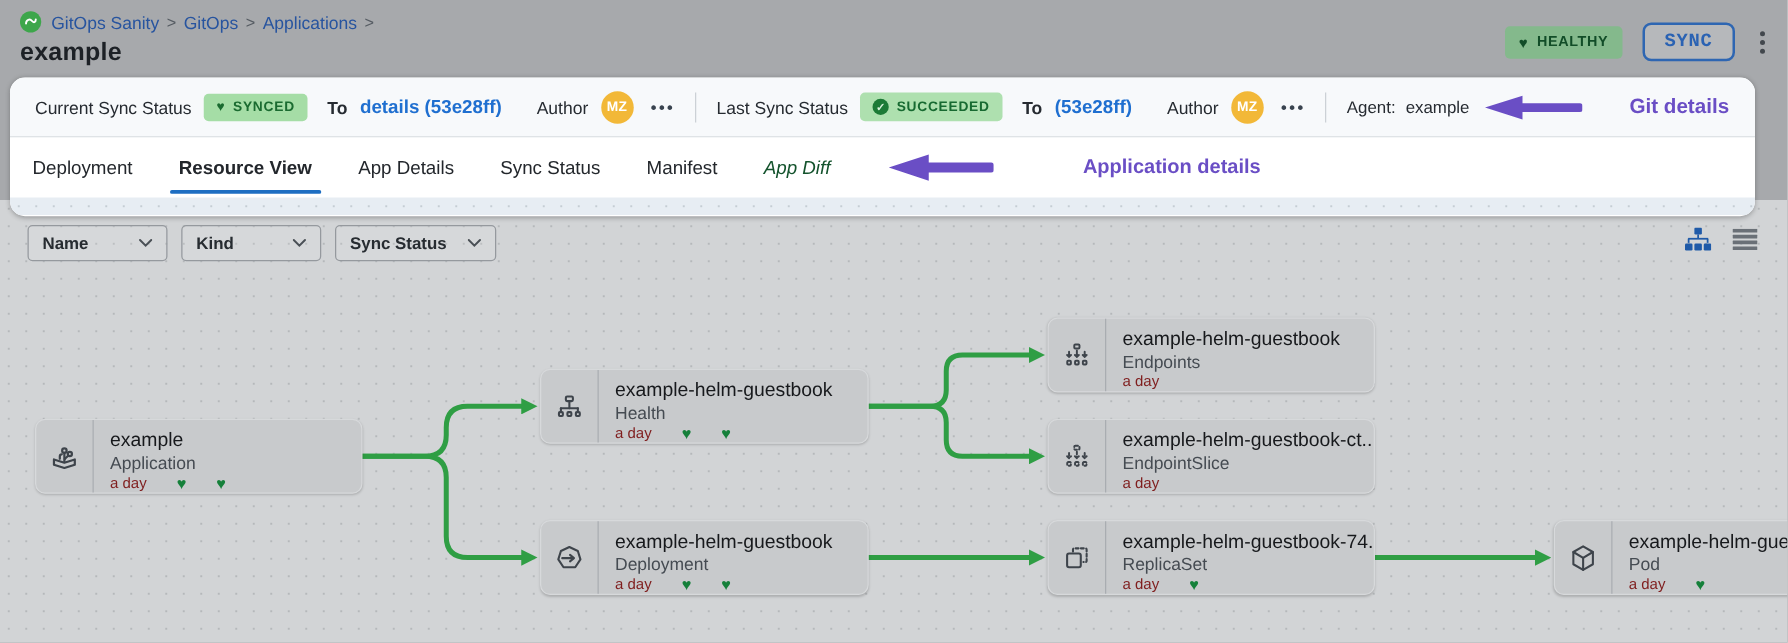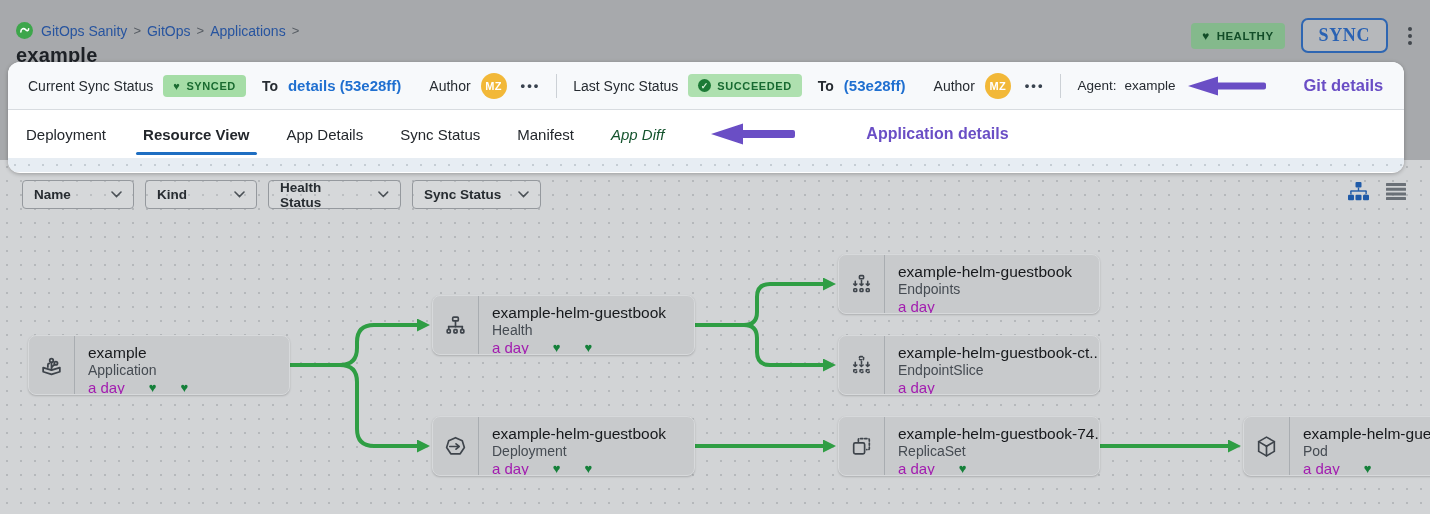--- a/index.html
+++ b/index.html
@@ -5,30 +5,30 @@
   * { margin:0; padding:0; box-sizing:border-box; }
   html,body { width:1430px; height:514px; overflow:hidden; }
   body {
     font-family:"Liberation Sans", sans-serif;
     background:#a7a9ac;
     position:relative;
     color:#22262b;
   }
 
   
-  .top-header { position:absolute; top:0; left:0; right:0; height:76px; padding:22px 16px 0 16px; }
+  .top-header { position:absolute; top:0; left:0; right:0; height:76px; padding:9px 16px 0 16px; }
   .breadcrumb { display:flex; align-items:center; gap:6px; font-size:14px; }
   .crumb-logo { width:17px; height:17px; border-radius:50%; background:#3da64b; display:inline-flex; align-items:center; justify-content:center; margin-right:2px; }
   .crumb-link { color:#27549f; font-weight:500; cursor:pointer; }
   .crumb-sep { color:#565c63; font-size:13px; }
   .page-title { font-size:20px; font-weight:700; color:#1d2126; margin-top:5px; letter-spacing:.2px; }
   .header-right { position:absolute; top:18px; right:14px; display:flex; align-items:center; gap:16px; }
   .health-badge { background:#84b98c; color:#124d28; font-size:11.5px; font-weight:700; letter-spacing:.5px; border-radius:4px; padding:6px 11px; display:flex; align-items:center; gap:7px; }
   .health-badge .heart { font-size:12px; }
-  .sync-btn { border:2px solid #2e66b2; color:#2a62b3; background:rgba(255,255,255,.18); font-weight:700; font-size:18px; letter-spacing:.6px; border-radius:7px; padding:5px 16px; cursor:pointer; font-family:Liberation Serif, serif; }
+  .sync-btn { border:2px solid #2e66b2; color:#2a62b3; background:rgba(255,255,255,.18); font-weight:700; font-size:15px; letter-spacing:.6px; border-radius:7px; padding:5px 16px; cursor:pointer; font-family:Liberation Mono, monospace; }
   .kebab { display:flex; flex-direction:column; gap:3px; padding:4px; cursor:pointer; }
   .kebab i { width:4px; height:4px; border-radius:50%; background:#42474d; }
 
   
   .panel { position:absolute; left:8px; top:62px; width:1396px; height:111px; background:#fff; border-radius:12px; box-shadow:0 1px 4px rgba(0,0,0,.28); z-index:5; overflow:hidden; }
   .status-row { height:48px; background:#f7f9fb; border-bottom:1px solid #d8dce0; display:flex; align-items:center; padding:0 20px; font-size:14px; color:#262b31; white-space:nowrap; }
   .status-label { margin-right:10px; }
   .badge { border-radius:4px; padding:5px 10px; font-size:11px; font-weight:700; letter-spacing:.6px; display:inline-flex; align-items:center; gap:6px; }
   .badge.synced { background:#a5dda6; color:#1a6b30; }
   .badge.succeeded { background:#aee0af; color:#176a31; }
@@ -66,21 +66,21 @@
   .view-toggles { position:absolute; top:22px; right:24px; display:flex; gap:17px; align-items:center; }
   .view-toggles svg { cursor:pointer; }
 
   
   .node { position:absolute; width:262px; height:60px; background:#c8cacc; border:1px solid #d7d9db; border-radius:8px; box-shadow:0 1px 2px rgba(0,0,0,.18); display:flex; cursor:pointer; }
   .node-icon-col { width:46px; flex:none; display:flex; align-items:center; justify-content:center; border-right:1px solid #a9adb1; color:#3e444b; }
   .node-body { padding:7px 12px 14px 13px; overflow:hidden; }
   .node-title { font-size:15.5px; color:#17191c; white-space:nowrap; line-height:19px; }
   .node-kind { font-size:14px; color:#454b52; line-height:14px; margin-top:1px; }
   .node-meta { display:flex; align-items:center; gap:24px; margin-top:2px; }
-  .node-age { font-size:15px; color:#a21caf; }
+  .node-age { font-size:12px; color:#7f1d1d; }
   .node-heart { color:#15803a; font-size:13px; line-height:13px; }
 
   .edges { position:absolute; left:0; top:0; width:1430px; height:354px; pointer-events:none; }
 </style>
 </head>
 <body>
 
 <div class="top-header">
   <div class="breadcrumb">
     <span class="crumb-logo">
@@ -170,26 +170,20 @@
 
   <div class="filter-bar">
     <div class="filter-chip">
       <span>Name</span>
       <svg width="11" height="7" viewBox="0 0 11 7" fill="none" stroke="#4a5056" stroke-width="1.6" stroke-linecap="round">
           <path d="M1 1 L5.5 5.5 L10 1"></path>
         </svg>
     </div>
     <div class="filter-chip">
       <span>Kind</span>
-      <svg width="11" height="7" viewBox="0 0 11 7" fill="none" stroke="#4a5056" stroke-width="1.6" stroke-linecap="round">
-          <path d="M1 1 L5.5 5.5 L10 1"></path>
-        </svg>
-    </div>
-    <div class="filter-chip w2">
-      <span>Health Status</span>
       <svg width="11" height="7" viewBox="0 0 11 7" fill="none" stroke="#4a5056" stroke-width="1.6" stroke-linecap="round">
           <path d="M1 1 L5.5 5.5 L10 1"></path>
         </svg>
     </div>
     <div class="filter-chip w3">
       <span>Sync Status</span>
       <svg width="11" height="7" viewBox="0 0 11 7" fill="none" stroke="#4a5056" stroke-width="1.6" stroke-linecap="round">
           <path d="M1 1 L5.5 5.5 L10 1"></path>
         </svg>
     </div>

